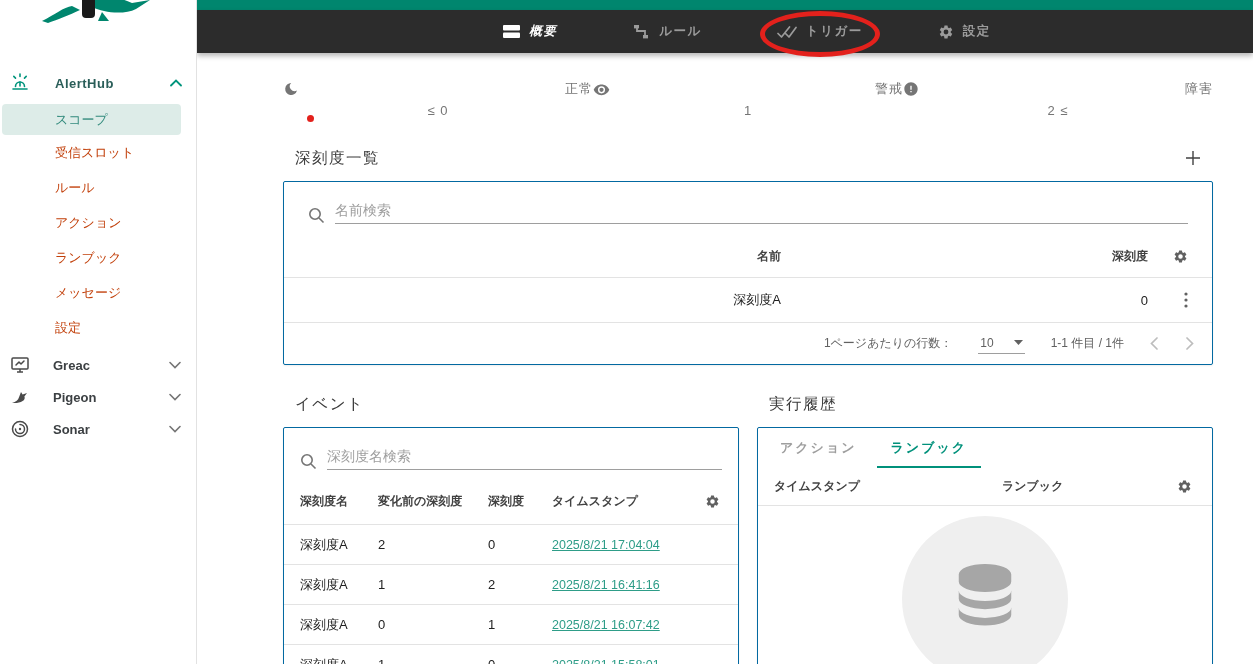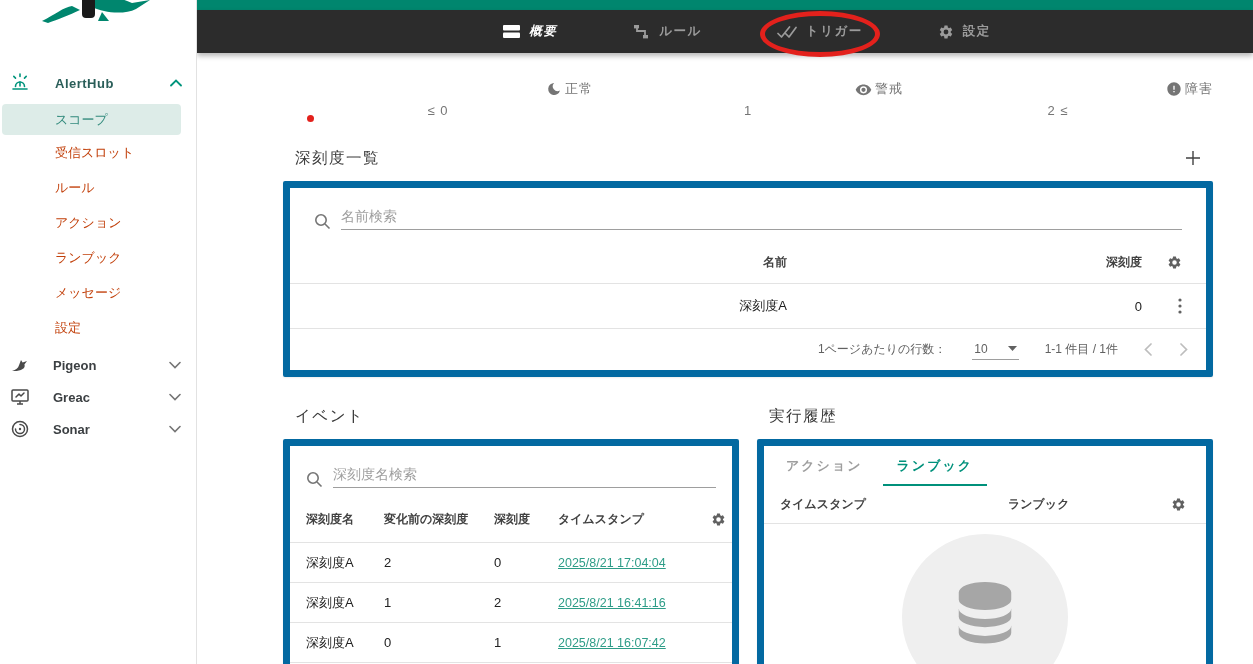--- a/index.html
+++ b/index.html
@@ -29,29 +29,29 @@
   .main { position:absolute; left:197px; top:0; width:1056px; height:664px; background:#fff; overflow:hidden; }
   .teal-strip { height:10px; background:#00866e; }
   .topnav { position:relative; height:43px; background:#2c2c2c; display:flex; align-items:center;
             justify-content:center; gap:75px; padding-left:44px; box-shadow:0 3px 5px rgba(0,0,0,.28); }
   .tab { display:flex; align-items:center; gap:9px; color:#9b9b9b; font-size:12.5px; font-weight:bold;
          letter-spacing:1.5px; cursor:pointer; }
   .tab.active { color:#ffffff;font-style:italic; }
 
   .status-row { display:grid; grid-template-columns:repeat(3,310px); width:930px; margin:27px 0 0 86px; }
   .status { text-align:center; color:#757575; font-size:13px; }
-  .status-top { display:flex; justify-content:flex-end; align-items:center; gap:3px; letter-spacing:1px; }
+  .status-top { display:flex; justify-content:space-between; align-items:center; gap:3px; letter-spacing:1px; }
   .status-val { margin-top:5px; font-size:13px; letter-spacing:1px; }
 
   .content { width:930px; margin-left:86px; }
   .section-head { display:flex; justify-content:space-between; align-items:center; padding:0 12px; margin-top:29px; height:22px; }
   .section-title { font-size:15.5px; color:#3a3a3a; letter-spacing:1.5px; }
   .col-title { font-size:15.5px; color:#3a3a3a; letter-spacing:1.5px; padding-left:12px; height:22px; }
 
-  .card { background:#fff; border:7px solid #0369a1; border-radius:2px; box-shadow:0 1px 2px rgba(0,0,0,.07); }
+  .card { background:#fff; border:1px solid #0369a1; border-radius:2px; box-shadow:0 1px 2px rgba(0,0,0,.07); }
 
   .card1 { margin-top:12px; }
   .search-row { display:flex; align-items:flex-end; gap:10px; padding:16px 24px 0 24px; }
   .search-row.small { padding:16px 16px 0 16px; }
   .search-input { flex:1; border:none; border-bottom:1px solid #9e9e9e; font-size:14px; padding:4px 0 5px 0;
                   outline:none; color:#212121; background:transparent; }
   .search-input::placeholder { color:#9e9e9e; }
 
   .t1-head, .t1-row { display:grid; grid-template-columns:473px 1fr 40px; padding:0 24px; align-items:center;text-align:right; }
   .t1-head { height:42px; margin-top:12px; border-bottom:1px solid #e3e3e3; font-size:12px; font-weight:bold; color:#424242; }
@@ -136,36 +136,36 @@
       </div>
     <div class="sb-item">
         <span>メッセージ</span>
       </div>
     <div class="sb-item">
         <span>設定</span>
       </div>
 
     <div class="sb-products">
       <div class="sb-product">
-        <svg width="20" height="20" viewBox="0 0 20 20" fill="#4a4a4a">
-          <path d="M2 16c4-1 6.2-3 7-5.8L11 5l1.6 2.6L17 6l-2.6 3.4c.8 1.8.1 3.6-1.8 4.7C10 15.8 6 16.4 2 16z"></path>
-        </svg>
-        <span class="lbl">Pigeon</span>
-        <svg class="chev" width="12" height="8" viewBox="0 0 12 8" fill="none" stroke="#757575" stroke-width="1.6" stroke-linecap="round">
-            <path d="M1 1.5 L6 6.5 L11 1.5"></path>
-          </svg>
-      </div>
-      <div class="sb-product">
         <svg width="20" height="20" viewBox="0 0 20 20" fill="none" stroke="#4a4a4a" stroke-width="1.5">
           <rect x="2" y="3" width="16" height="11" rx="1"></rect>
             <path d="M7 17h6"></path>
             <path d="M10 14v3"></path>
           <path d="M6 10l3-3 2 2 3-3" stroke-linecap="round" stroke-linejoin="round"></path>
         </svg>
         <span class="lbl">Greac</span>
+        <svg class="chev" width="12" height="8" viewBox="0 0 12 8" fill="none" stroke="#757575" stroke-width="1.6" stroke-linecap="round">
+            <path d="M1 1.5 L6 6.5 L11 1.5"></path>
+          </svg>
+      </div>
+      <div class="sb-product">
+        <svg width="20" height="20" viewBox="0 0 20 20" fill="#4a4a4a">
+          <path d="M2 16c4-1 6.2-3 7-5.8L11 5l1.6 2.6L17 6l-2.6 3.4c.8 1.8.1 3.6-1.8 4.7C10 15.8 6 16.4 2 16z"></path>
+        </svg>
+        <span class="lbl">Pigeon</span>
         <svg class="chev" width="12" height="8" viewBox="0 0 12 8" fill="none" stroke="#757575" stroke-width="1.6" stroke-linecap="round">
             <path d="M1 1.5 L6 6.5 L11 1.5"></path>
           </svg>
       </div>
       <div class="sb-product">
         <svg width="20" height="20" viewBox="0 0 20 20" fill="none" stroke="#4a4a4a" stroke-width="1.5" stroke-linecap="round">
           <circle cx="10" cy="10" r="7.5"></circle>
           <path d="M10 5.5a4.5 4.5 0 1 1-4.5 4.5"></path>
           <circle cx="10" cy="10" r="1.2" fill="#4a4a4a" stroke="none"></circle>
         </svg>

